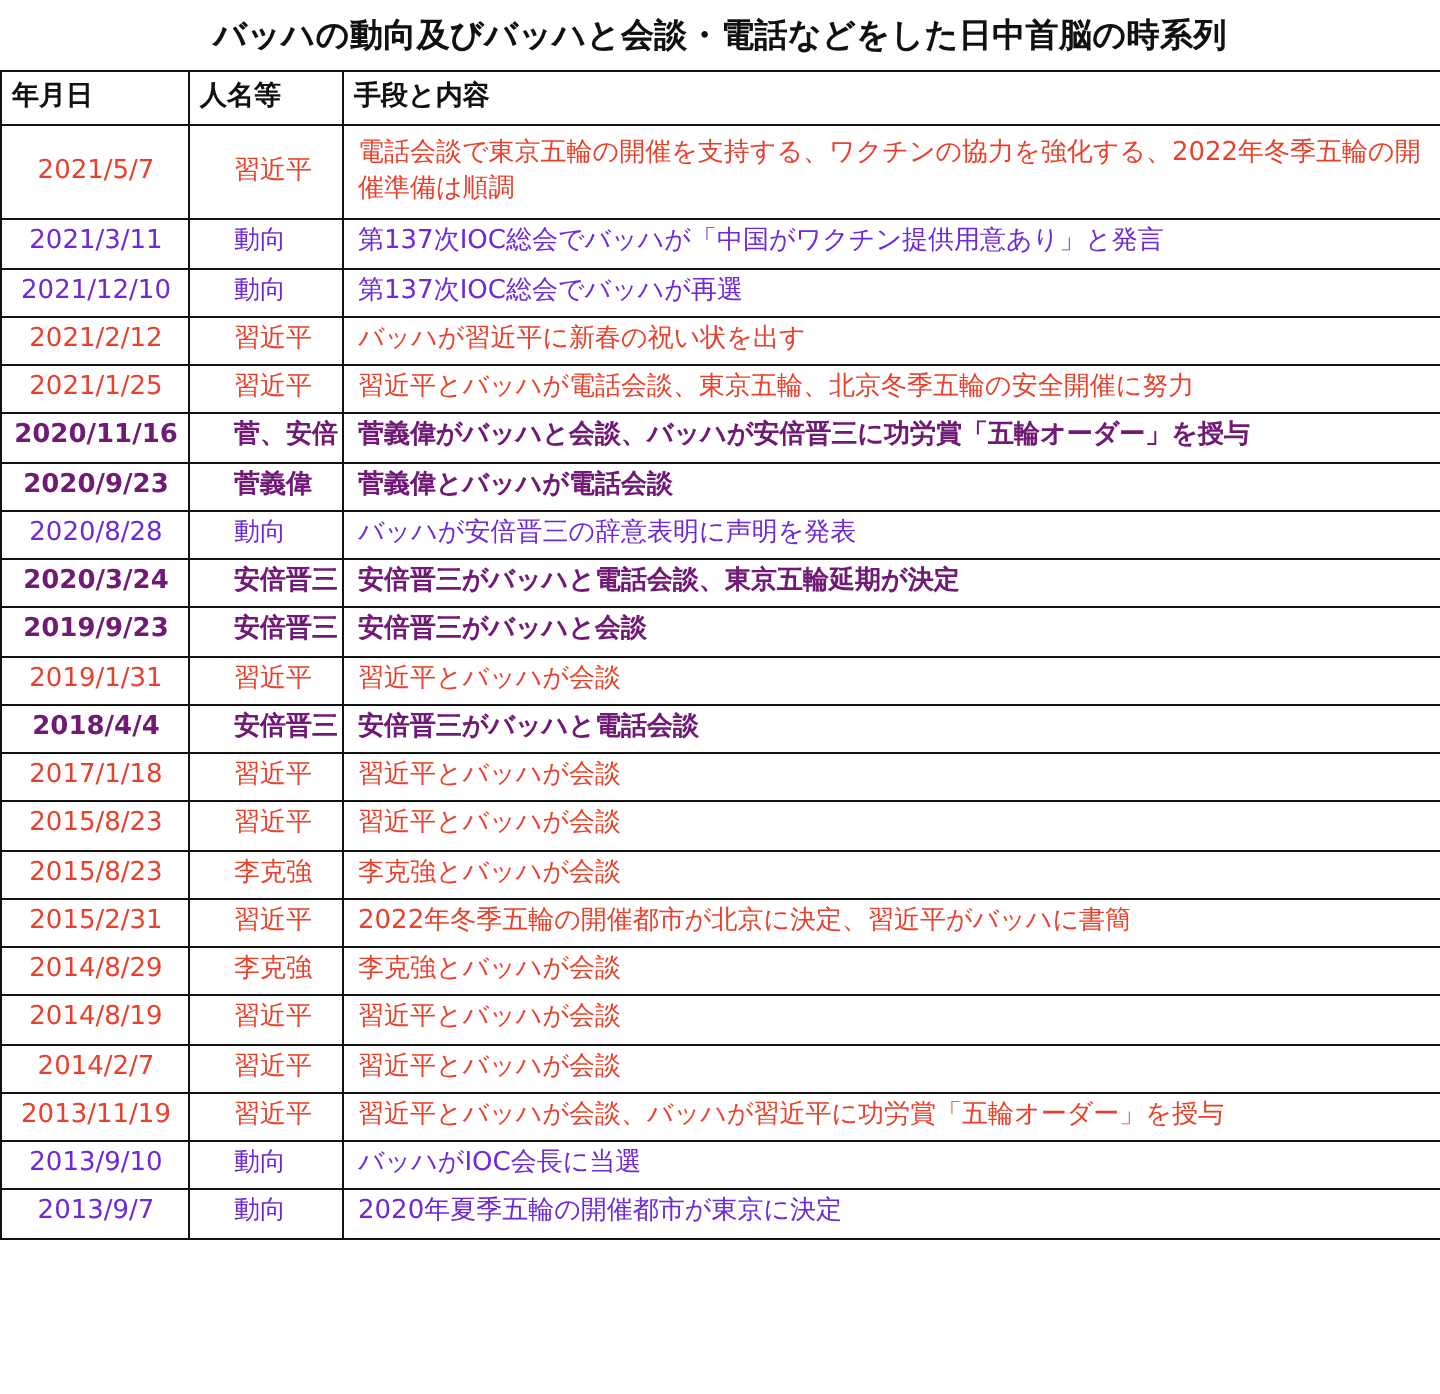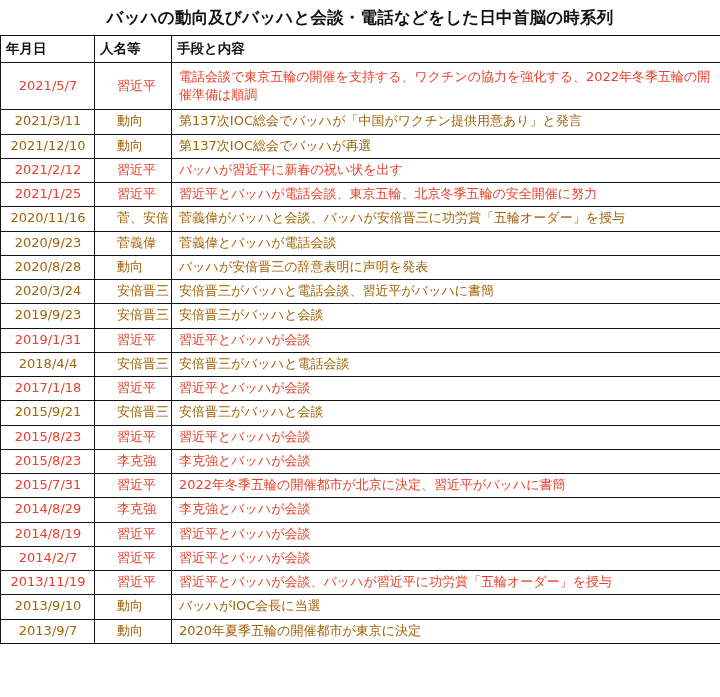--- a/index.html
+++ b/index.html
@@ -49,23 +49,23 @@
     font-size: 13.5px;
     padding-top: 4px;
     padding-bottom: 5px;
   }
   col.c-date { width: 94px; }
   col.c-name { width: 77px; }
   col.c-desc { width: 549px; }
   td.date { text-align: center; padding-left: 6px; }
   td.name { text-align: left; padding-left: 22px; }
   td.desc { text-align: left; padding-left: 7px; white-space: normal; }
-  .row-black td { color: #a16207; }
+  .row-black td { color: #6d28d9; }
   .row-red td { color: #e8402a; }
-  .row-blue td { color: #a16207; }
+  .row-blue td { color: #701a75; font-weight: bold; }
   tr.tall td { padding-top: 5px; padding-bottom: 6px; }
   td.desc.wrap { white-space: normal; line-height: 1.35; }
 </style>
 </head>
 <body>
 
 <div class="doc">
   <div class="title">バッハの動向及びバッハと会談・電話などをした日中首脳の時系列</div>
   <table>
     <colgroup>
@@ -117,21 +117,21 @@
           <td class="desc">菅義偉とバッハが電話会談</td>
         </tr>
         <tr class="row-black">
           <td class="date">2020/8/28</td>
           <td class="name">動向</td>
           <td class="desc">バッハが安倍晋三の辞意表明に声明を発表</td>
         </tr>
         <tr class="row-blue">
           <td class="date">2020/3/24</td>
           <td class="name">安倍晋三</td>
-          <td class="desc">安倍晋三がバッハと電話会談、習近平がバッハに書簡</td>
+          <td class="desc">安倍晋三がバッハと電話会談、東京五輪延期が決定</td>
         </tr>
         <tr class="row-blue">
           <td class="date">2019/9/23</td>
           <td class="name">安倍晋三</td>
           <td class="desc">安倍晋三がバッハと会談</td>
         </tr>
         <tr class="row-red">
           <td class="date">2019/1/31</td>
           <td class="name">習近平</td>
           <td class="desc">習近平とバッハが会談</td>
@@ -139,37 +139,32 @@
         <tr class="row-blue">
           <td class="date">2018/4/4</td>
           <td class="name">安倍晋三</td>
           <td class="desc">安倍晋三がバッハと電話会談</td>
         </tr>
         <tr class="row-red">
           <td class="date">2017/1/18</td>
           <td class="name">習近平</td>
           <td class="desc">習近平とバッハが会談</td>
         </tr>
-        <tr class="row-blue">
-          <td class="date">2015/9/21</td>
-          <td class="name">安倍晋三</td>
-          <td class="desc">安倍晋三がバッハと会談</td>
-        </tr>
         <tr class="row-red">
           <td class="date">2015/8/23</td>
           <td class="name">習近平</td>
           <td class="desc">習近平とバッハが会談</td>
         </tr>
         <tr class="row-red">
           <td class="date">2015/8/23</td>
           <td class="name">李克強</td>
           <td class="desc">李克強とバッハが会談</td>
         </tr>
         <tr class="row-red">
-          <td class="date">2015/7/31</td>
+          <td class="date">2015/2/31</td>
           <td class="name">習近平</td>
           <td class="desc">2022年冬季五輪の開催都市が北京に決定、習近平がバッハに書簡</td>
         </tr>
         <tr class="row-red">
           <td class="date">2014/8/29</td>
           <td class="name">李克強</td>
           <td class="desc">李克強とバッハが会談</td>
         </tr>
         <tr class="row-red">
           <td class="date">2014/8/19</td>

